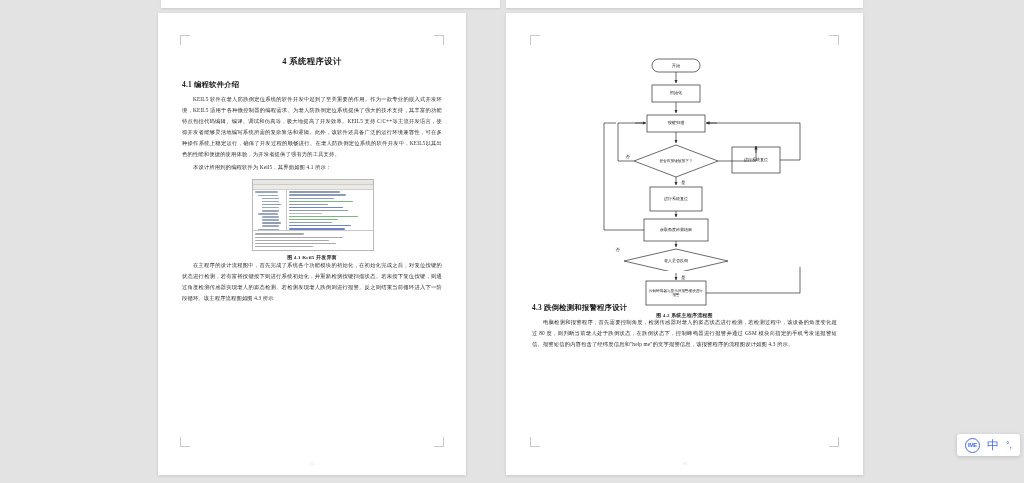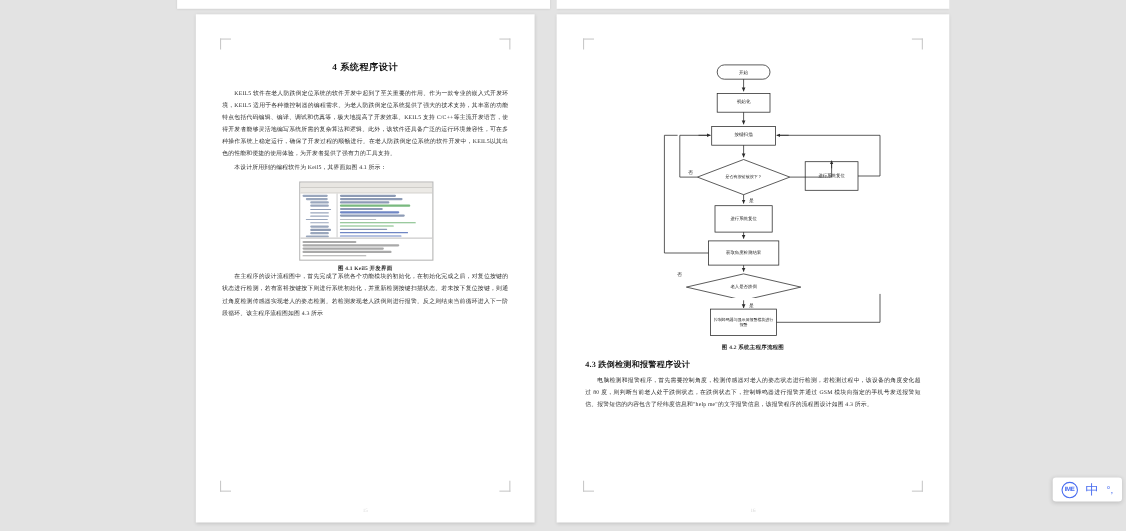--- a/index.html
+++ b/index.html
@@ -34,21 +34,21 @@
   .page-sliver.right { left: 506px; width: 357px; }
 
   .page {
     position: absolute;
     top: 13px;
     height: 462px;
     background: #ffffff;
     box-shadow: 0 1px 3px rgba(0,0,0,0.13);
     overflow: hidden;
   }
-  .page.left  { left: 178px; width: 308px; }
+  .page.left  { left: 158px; width: 308px; }
   .page.right { left: 506px; width: 357px; }
 
   
   .crop-mark {
     position: absolute;
     width: 9px;
     height: 9px;
     border-color: #c9c9c9;
     border-style: solid;
     border-width: 0;
@@ -259,20 +259,21 @@
   <div class="page left">
     <div class="crop-mark crop-tl"></div>
     <div class="crop-mark crop-tr"></div>
     <div class="crop-mark crop-bl"></div>
     <div class="crop-mark crop-br"></div>
 
     <div class="page-body">
 
       <div class="chapter-title">4  系统程序设计</div>
 
+      <div class="section-title">4.1 编程软件介绍</div>
 
       <p class="para">KEIL5 软件在老人防跌倒定位系统的软件开发中起到了至关重要的作用。作为一款专业的嵌入式开发环境，KEIL5 适用于各种微控制器的编程需求。为老人防跌倒定位系统提供了强大的技术支持，其丰富的功能特点包括代码编辑、编译、调试和仿真等，极大地提高了开发效率。KEIL5 支持 C/C++等主流开发语言，使得开发者能够灵活地编写系统所需的复杂算法和逻辑。此外，该软件还具备广泛的运行环境兼容性，可在多种操作系统上稳定运行，确保了开发过程的顺畅进行。在老人防跌倒定位系统的软件开发中，KEIL5以其出色的性能和便捷的使用体验，为开发者提供了强有力的工具支持。</p>
 
       <p class="para">本设计所用到的编程软件为 Keil5，其界面如图 4.1 所示：</p>
 
       <div class="screenshot-figure">
         <div class="ide-shot">
           <div class="ide-menubar"></div>
           <div class="ide-toolbar"></div>
           <div class="ide-main">
@@ -456,21 +457,21 @@
           <g fill="none" stroke="#2b2b2b" stroke-width="0.7">
             <line x1="174" y1="26" x2="268" y2="26"></line>
             <line x1="268" y1="26" x2="268" y2="0"></line>
             <line x1="92" y1="-6" x2="72" y2="-6"></line>
           </g>
         </svg>
 
         <div class="fig-caption" style="position:absolute;left:0;right:0;top:256px;">图 4.2 系统主程序流程图</div>
       </div>
 
-      <div class="section-title" style="margin-top:56px;">4.3 跌倒检测和报警程序设计</div>
+      <div class="section-title" style="margin-top:32px;">4.3 跌倒检测和报警程序设计</div>
 
       <p class="para">电脑检测和报警程序，首先需要控制角度，检测传感器对老人的姿态状态进行检测，若检测过程中，该设备的角度变化超过 80 度，则判断当前老人处于跌倒状态，在跌倒状态下，控制蜂鸣器进行报警并通过 GSM 模块向指定的手机号发送报警短信。报警短信的内容包含了经纬度信息和"help me"的文字报警信息，该报警程序的流程图设计如图 4.3 所示。</p>
     </div>
 
     <div class="page-number">16</div>
   </div>
 </div>
 
 <div id="ime-bar">
   <div class="ime-logo">IME</div>

